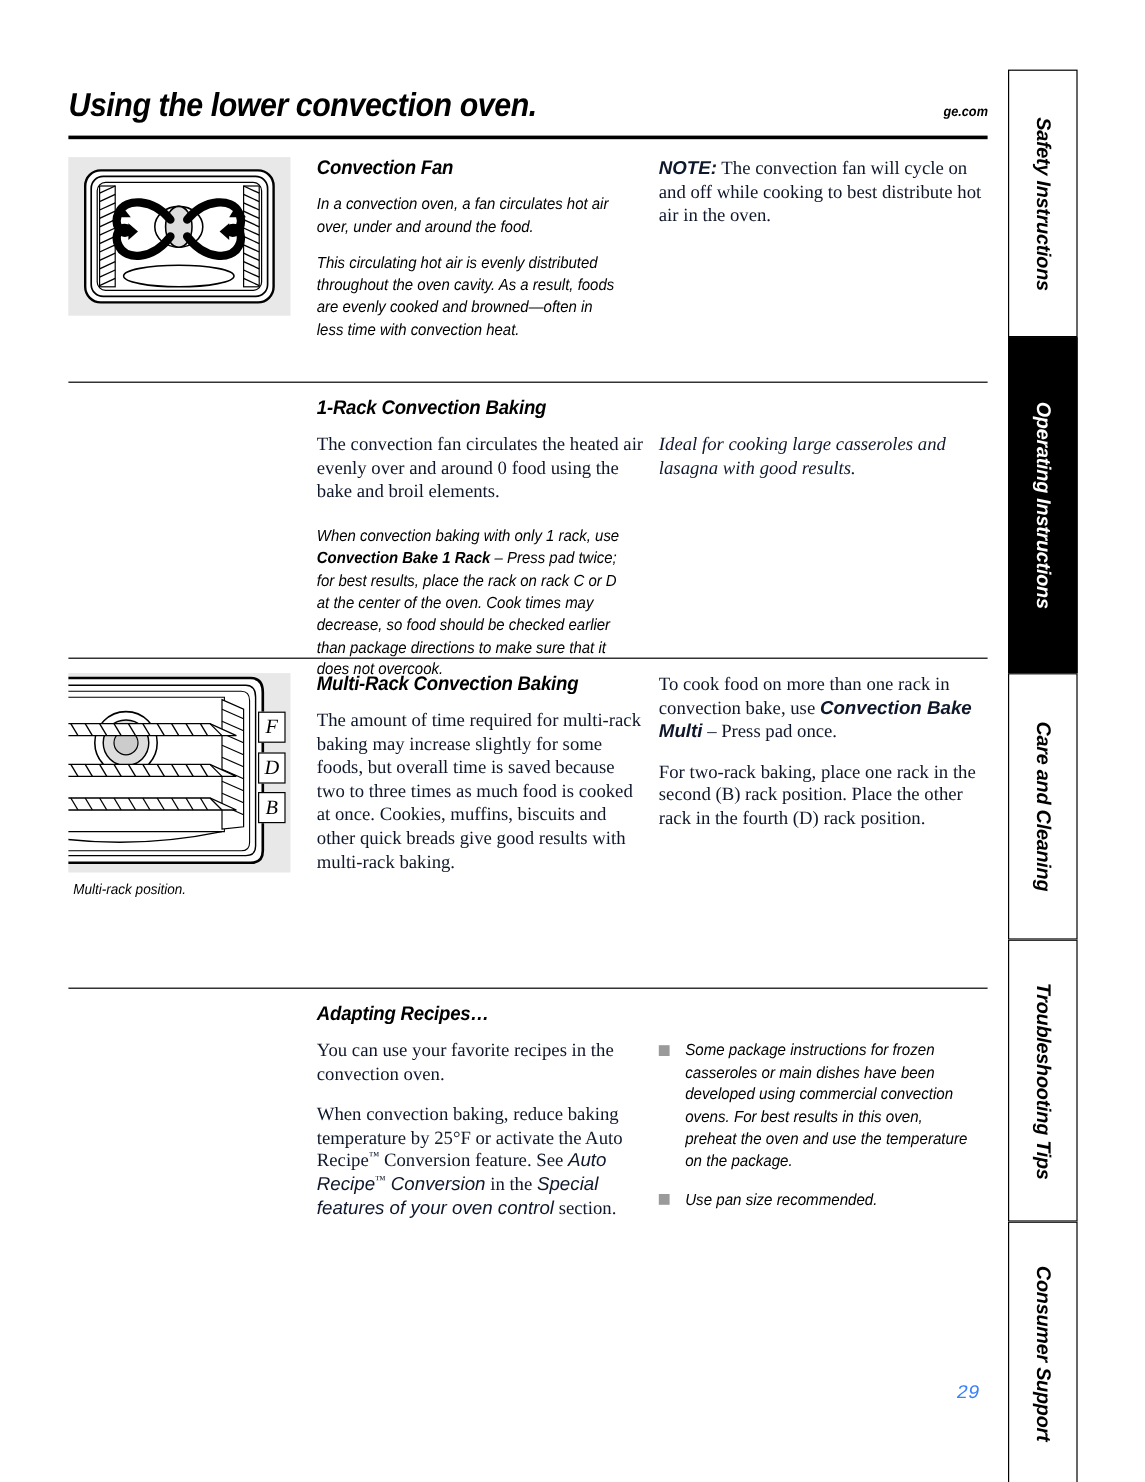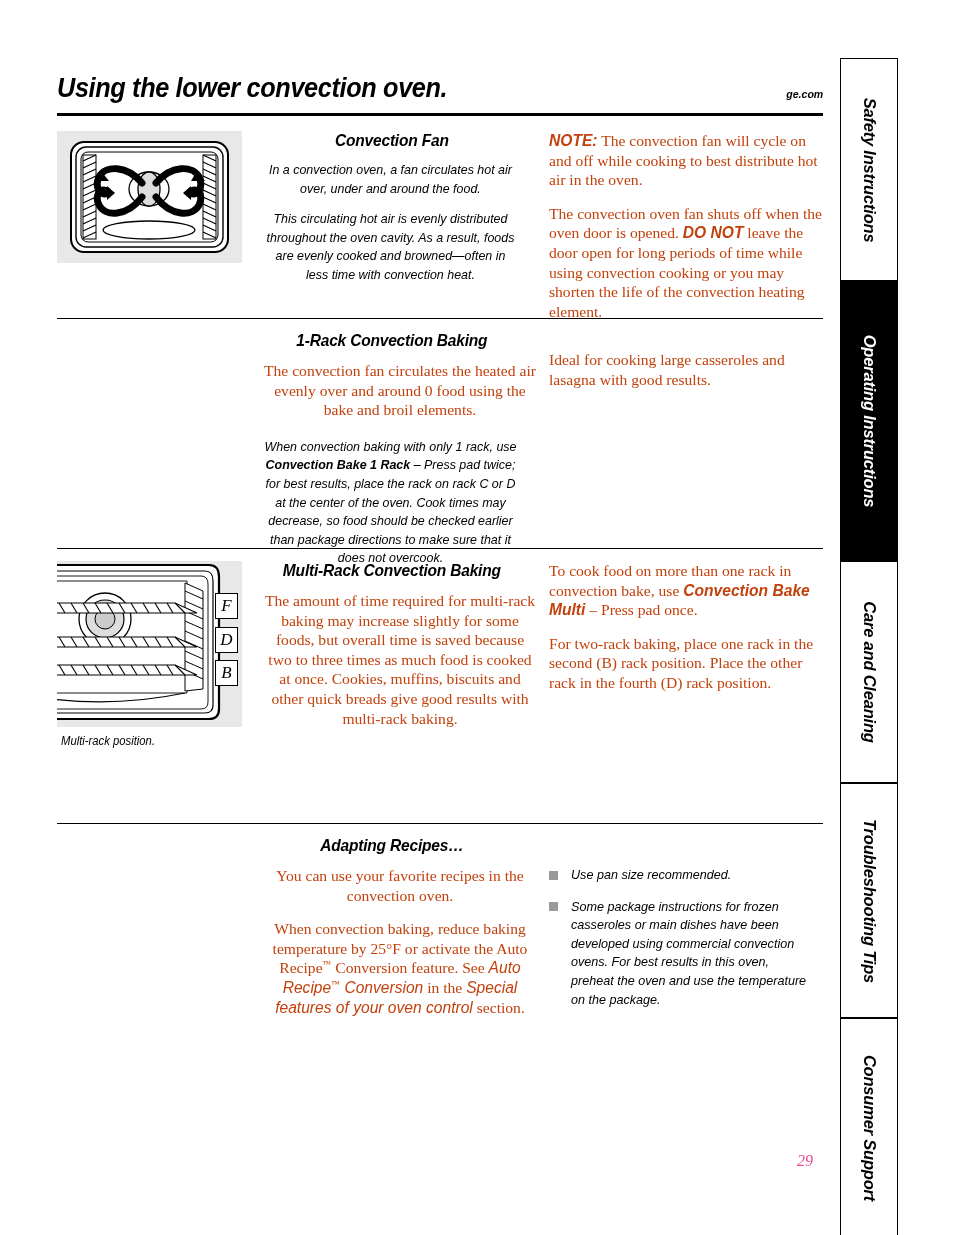--- a/index.html
+++ b/index.html
@@ -73,21 +73,20 @@
     position: absolute;
     left: 0;
     top: 0;
     width: 185px;
   }
   .col-mid {
     position: absolute;
     left: 207px;
     top: 0;
     width: 272px;
-    text-align: center;
   }
   .col-right {
     position: absolute;
     left: 492px;
     top: 0;
     width: 274px;
   }
 
   
   .head {
@@ -98,21 +97,21 @@
     color: #000;
     margin: 0 0 11px 0;
     letter-spacing: -0.2px;
     transform: scaleX(0.94);
     transform-origin: left center;
   }
   p.serif {
     font-family: "Liberation Serif", serif;
     font-size: 15.6px;
     line-height: 19.6px;
-    color: #c2410c;
+    color: #0f172a;
     margin: 0 0 14px 0;
   }
   p.serif:last-child { margin-bottom: 0; }
   p.sanscond {
     font-family: "Liberation Sans", sans-serif;
     font-style: italic;
     font-size: 13.4px;
     line-height: 18.6px;
     color: #000;
     margin: 0 0 12px 0;
@@ -228,24 +227,24 @@
     transform: translate(-50%, -50%) rotate(90deg);
     letter-spacing: -0.2px;
   }
   .tab.active .tab-label { color: #ffffff; }
 
   
   #page-number {
     position: absolute;
     left: 797px;
     top: 1152px;
-    font-family: Liberation Serif, serif;
+    font-family: Liberation Mono, monospace;
     font-style: italic;
     font-size: 16px;
-    color: #ec4899;
+    color: #3b82f6;
   }
 </style>
 </head>
 <body>
 
 <div id="page">
 
   <div id="header">
     <span id="page-title">Using the lower convection oven.</span>
     <span id="ge-com">ge.com</span>
@@ -315,34 +314,33 @@
     </div>
 
     <div class="col-mid">
       <h2 class="head">Convection Fan</h2>
       <p class="sanscond">In a convection oven, a fan circulates hot air over, under and around the food.</p>
       <p class="sanscond">This circulating hot air is evenly distributed throughout the oven cavity. As a result, foods are evenly cooked and browned—often in less time with convection heat.</p>
     </div>
 
     <div class="col-right">
       <p class="serif"><span class="b-sans">NOTE:</span><span> The convection fan will cycle on and off while cooking to best distribute hot air in the oven.</span></p>
-      <p class="serif"><span>The convection oven fan shuts off when the oven door is opened. </span><span class="b-sans">DO NOT</span><span> leave the door open for long periods of time while using convection cooking or you may shorten the life of the convection heating element.</span></p>
     </div>
   </div>
 
   <div class="divider" style="top:318px;"></div>
 
   <div class="section" style="top:331px;">
     <div class="col-mid">
       <h2 class="head">1-Rack Convection Baking</h2>
       <p class="serif">The convection fan circulates the heated air evenly over and around 0 food using the bake and broil elements.</p>
       <p class="sanscond" style="margin-top:18px;"><span>When convection baking with only 1 rack, use </span><span class="b-sans">Convection Bake 1 Rack</span><span> – Press pad twice; for best results, place the rack on rack C or D at the center of the oven. Cook times may decrease, so food should be checked earlier than package directions to make sure that it does not overcook.</span></p>
     </div>
     <div class="col-right">
-      <p class="serif" style="margin-top:19px;">Ideal for cooking large casseroles and lasagna with good results.</p>
+      <p class="serif" style="margin-top:30px;font-style:italic;">Ideal for cooking large casseroles and lasagna with good results.</p>
     </div>
   </div>
 
   <div class="divider" style="top:548px;"></div>
 
   <div class="section" style="top:561px;">
 
     <div class="col-art">
       <div class="art-panel" style="width:185px;height:166px;">
         <svg width="185" height="166" viewBox="0 0 185 166">
@@ -444,25 +442,25 @@
   <div class="section" style="top:836px;">
     <div class="col-mid">
       <h2 class="head">Adapting Recipes…</h2>
       <p class="serif">You can use your favorite recipes in the convection oven.</p>
       <p class="serif"><span>When convection baking, reduce baking temperature by 25°F or activate the Auto Recipe</span><sup class="tm">™</sup><span> Conversion feature. See </span><span class="sm-italic">Auto Recipe</span><sup class="tm">™</sup><span class="sm-italic"> Conversion</span><span> in the </span><span class="sm-italic">Special features of your oven control</span><span> section.</span></p>
     </div>
     <div class="col-right">
       <ul class="bullets" style="margin-top:30px;">
         <li>
             <span class="sq"></span>
-            <span class="txt">Use pan size recommended.</span>
+            <span class="txt">Some package instructions for frozen casseroles or main dishes have been developed using commercial convection ovens. For best results in this oven, preheat the oven and use the temperature on the package.</span>
           </li>
         <li>
             <span class="sq"></span>
-            <span class="txt">Some package instructions for frozen casseroles or main dishes have been developed using commercial convection ovens. For best results in this oven, preheat the oven and use the temperature on the package.</span>
+            <span class="txt">Use pan size recommended.</span>
           </li>
       </ul>
     </div>
   </div>
 
   <div id="sidebar">
     <div class="tab" style="top:0px; height:223px;">
       <span class="tab-label">Safety Instructions</span>
     </div>
     <div class="tab active" style="top:223px; height:280px;">

